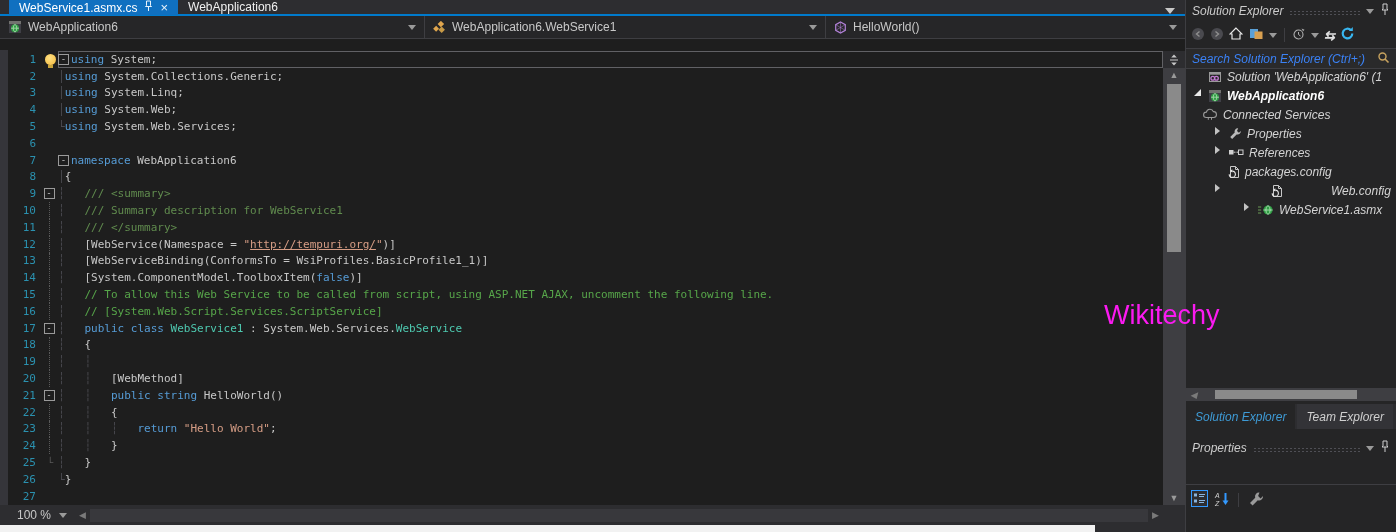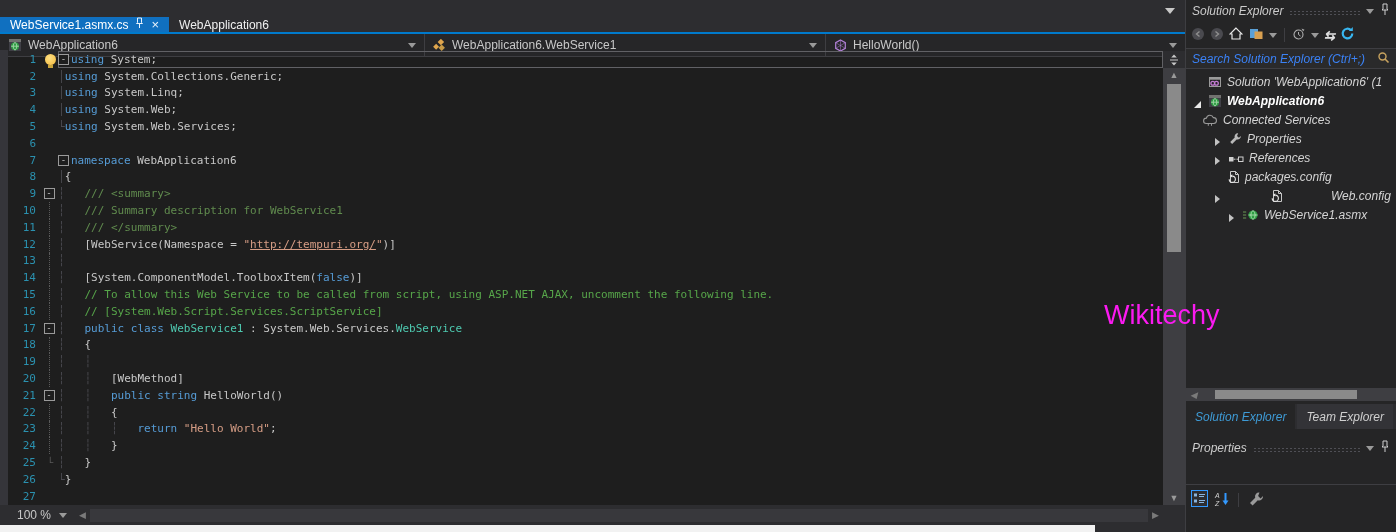--- a/index.html
+++ b/index.html
@@ -1,21 +1,21 @@
 <!DOCTYPE html>
 <html><head>
 <meta charset="utf-8">
 <style>
   html,body{margin:0;padding:0;background:#ffffff;}
   .app{position:relative;width:1396px;height:532px;background:#2d2d30;overflow:hidden;
        font-family:"Liberation Sans",sans-serif;font-size:12px;color:#cccccc;}
 
   
   .editor{position:absolute;left:0;top:0;width:1185px;height:525px;background:#1e1e1e;}
-  .tabbar{position:relative;height:32px;background:#2d2d30;display:flex;align-items:flex-end;}
+  .tabbar{position:relative;height:14px;background:#2d2d30;display:flex;align-items:flex-start;padding-left:9px;}
   .tab{display:flex;align-items:center;padding:0 10px;gap:7px;white-space:nowrap;}
   .tab.active{background:#1070c0;color:#ffffff;}
   .tab.inactive{color:#f0f0f0;}
   .tab .close{font-size:13px;line-height:1;color:#e8f2fb;}
   .tab-overflow{position:absolute;right:10px;top:8px;width:0;height:0;
        border-left:5px solid transparent;border-right:5px solid transparent;border-top:6px solid #c8c8c8;}
   .bluebar{height:2px;background:#007acc;}
   .navbar{height:22px;background:#262628;border-bottom:1px solid #3e3e42;display:flex;align-items:stretch;}
   .navsec{display:flex;align-items:center;gap:6px;padding:0 8px;border-right:1px solid #3e3e42;}
   .navsec .lbl{white-space:nowrap;color:#c8c8c8;}
@@ -67,21 +67,21 @@
   .p-header{height:22px;display:flex;align-items:center;gap:6px;padding:0 6px;color:#cccccc;}
   .leader{flex:1;height:6px;margin-top:3px;
        background-image:radial-gradient(#4f4f55 1px, transparent 1px);background-size:4px 3px;}
   .p-toolbar{height:26px;display:flex;align-items:center;gap:5px;padding:0 5px;}
   .tsep{width:1px;height:14px;background:#3e3e42;margin:0 2px;}
   .swapglyph{color:#e0e0e0;font-size:13px;font-weight:bold;}
   .p-search{height:19px;display:flex;align-items:center;border-top:1px solid #3e3e42;border-bottom:1px solid #3e3e42;
        background:#2a2a2b;color:#3b82f6;padding:0 6px;gap:4px;}
   .p-search .ph{flex:1;white-space:nowrap;overflow:hidden;}
   .p-tree{position:absolute;top:70px;left:0;right:0;height:316px;overflow:hidden;}
-  .trow{display:flex;align-items:flex-end;height:19px;gap:5px;white-space:nowrap;color:#d4d4d4;}
+  .trow{display:flex;align-items:flex-start;height:19px;gap:5px;white-space:nowrap;color:#d4d4d4;}
   .trow.bold{font-weight:bold;color:#ffffff;}
   .arrslot{flex:none;width:11px;display:flex;justify-content:center;}
   .arr-exp{width:0;height:0;border-bottom:7px solid #e8e8e8;border-left:7px solid transparent;}
   .arr-col{width:0;height:0;border-left:5px solid #c2c2c2;border-top:4px solid transparent;border-bottom:4px solid transparent;}
   .ticon{flex:none;display:flex;align-items:center;}
   .p-hscroll{position:absolute;top:388px;left:0;right:0;height:13px;background:#3e3e42;display:flex;align-items:center;}
   .p-hthumb{margin-left:14px;width:142px;height:9px;background:#8a8a8a;}
   .p-tabs{position:absolute;top:404px;left:0;right:0;height:25px;background:#2d2d30;display:flex;}
   .ptab{display:flex;align-items:center;padding:0 9px;margin-right:2px;}
   .ptab.active{background:#252526;color:#3e9bd6;}
@@ -225,21 +225,21 @@
           <span class="mg">
             <span class="mbar"></span>
           </span>
           <span class="code"><span class="s-g">┆   </span><span class="s-pl">[WebService(Namespace = </span><span class="s-str">"</span><span class="s-strU">http://tempuri.org/</span><span class="s-str">"</span><span class="s-pl">)]</span></span>
         </div>
         <div class="line">
           <span class="ln">13</span>
           <span class="mg">
             <span class="mbar"></span>
           </span>
-          <span class="code"><span class="s-g">┆   </span></span>
+          <span class="code"><span class="s-g">┆   </span><span class="s-pl">[WebServiceBinding(ConformsTo = WsiProfiles.BasicProfile1_1)]</span></span>
         </div>
         <div class="line">
           <span class="ln">14</span>
           <span class="mg">
             <span class="mbar"></span>
           </span>
           <span class="code"><span class="s-g">┆   </span><span class="s-pl">[System.ComponentModel.ToolboxItem(</span><span class="s-kw">false</span><span class="s-pl">)]</span></span>
         </div>
         <div class="line">
           <span class="ln">15</span>
@@ -504,21 +504,21 @@
           <span class="ticon">
             <svg width="12" height="14" viewBox="0 0 12 14">
               <path d="M2.5 1.5h5l3 3v8h-8z" fill="none" stroke="#c8c8c8"></path>
               <path d="M7.5 1.5v3h3" fill="none" stroke="#c8c8c8"></path>
               <path d="M1.2 9.2a3.1 3.1 0 103.1-3.1" fill="none" stroke="#e8e8e8" stroke-width="1.1"></path>
               <path d="M4.3 4.2v3.2L1.8 6z" fill="#e8e8e8"></path>
             </svg>
           </span>
           <span>Web.config</span>
         </div>
-        <div class="trow" style="padding-left: 40px;">
+        <div class="trow" style="padding-left: 32px; margin-left: 23px;">
           <span class="arrslot">
             <span class="arr-col"></span>
           </span>
           <span class="ticon">
             <svg width="17" height="14" viewBox="0 0 17 14">
               <path d="M1 4h3.2M1 7h3.2M1 10h3.2" stroke="#6a9955"></path>
               <circle cx="11" cy="7" r="4.6" fill="#2f9e44"></circle>
               <path d="M6.4 7h9.2M11 2.4a6 6 0 010 9.2M11 2.4a6 6 0 000 9.2" stroke="#cdeccd" stroke-width=".7" fill="none"></path>
             </svg>
           </span>

